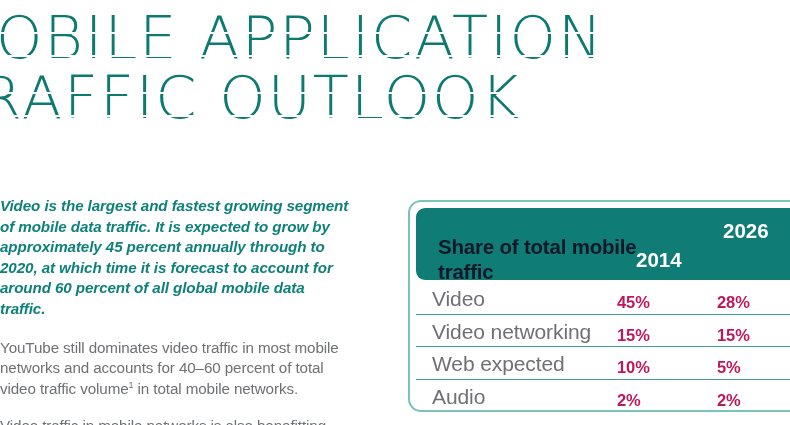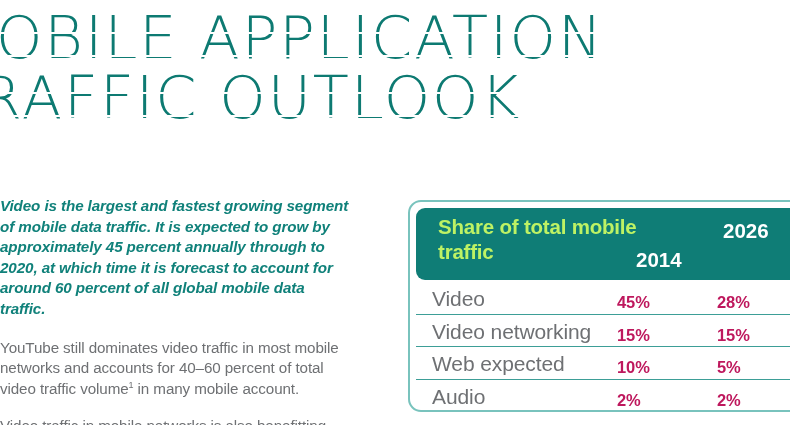--- a/index.html
+++ b/index.html
@@ -127,23 +127,23 @@
     top: 6px;
     right: 6px;
     height: 72px;
     background: #0f7d76;
     border-radius: 9px;
     box-sizing: border-box;
   }
   #table-head .head-title {
     position: absolute;
     left: 22px;
-    top: 6px;
+    top: 26px;
     width: 230px;
-    color: #bef264;
+    color: #0f172a;
     font-size: 20.5px;
     font-weight: bold;
     line-height: 25px;
     letter-spacing: -0.2px;
   }
   #table-head .head-year {
     position: absolute;
     top: 10px;
     color: #ffffff;
     font-size: 20.5px;
@@ -201,21 +201,21 @@
       <div class="stencil-mask">
         <i style="top:24px"></i>
         <i style="top:47px"></i>
         <i style="top:84px"></i>
         <i style="top:107px"></i>
       </div>
     </div>
 
     <div id="copy">
       <p id="para-lead">Video is the largest and fastest growing segment of mobile data traffic. It is expected to grow by approximately 45 percent annually through to 2020, at which time it is forecast to account for around 60 percent of all global mobile data traffic.</p>
-      <p id="para-body"><span>YouTube still dominates video traffic in most mobile networks and accounts for 40–60 percent of total video traffic volume</span><sup>1</sup><span> in many mobile account.</span></p>
+      <p id="para-body"><span>YouTube still dominates video traffic in most mobile networks and accounts for 40–60 percent of total video traffic volume</span><sup>1</sup><span> in total mobile networks.</span></p>
       <p id="para-tail">Video traffic in mobile networks is also benefitting from the</p>
     </div>
 
     <div id="table-card">
 
       <div id="table-head">
         <div class="head-title">Share of total mobile traffic</div>
         <div class="head-year" id="head-y1">2014</div>
         <div class="head-year" id="head-y2">2026</div>
       </div>

